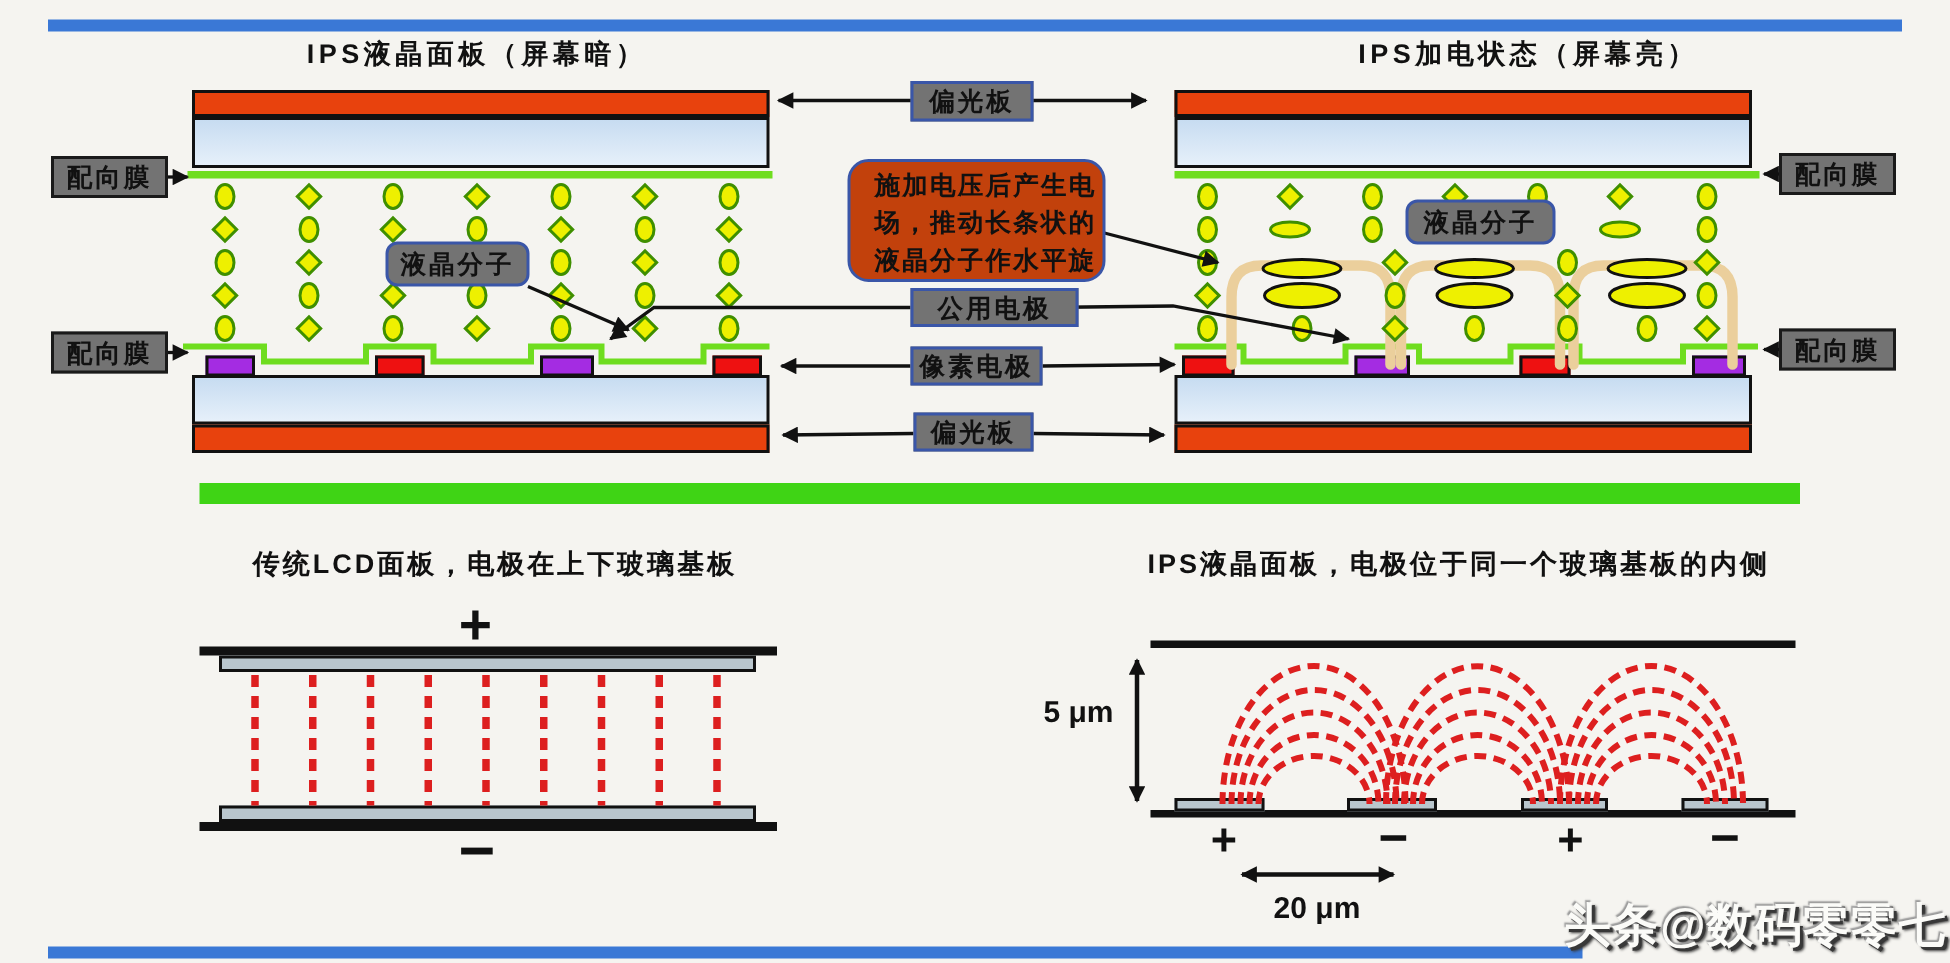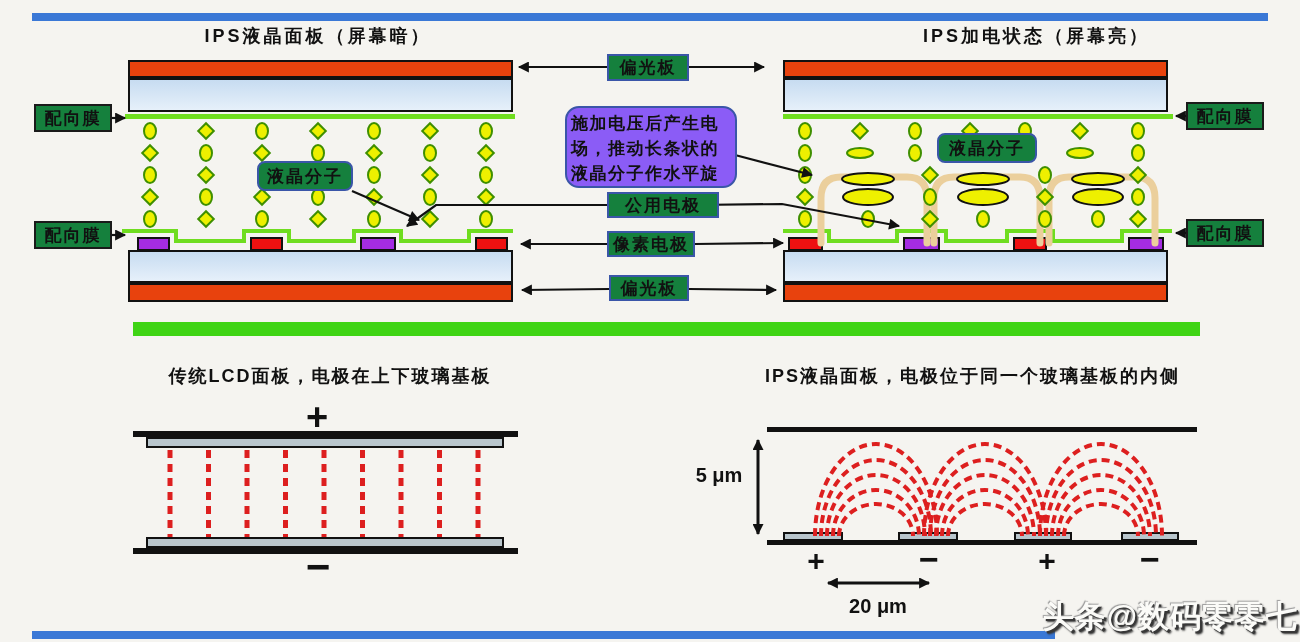--- a/index.html
+++ b/index.html
@@ -9,27 +9,27 @@
   .polar{background:var(--polarizer,#e8420d);}
   .glass{background:linear-gradient(180deg,#c7dcf1,#e6f0fa);}
   .film{position:absolute;background:var(--alignment-film,#6fdd1f);}
   .divider{position:absolute;background:var(--divider-green,#3fd415);}
   .bluebar{position:absolute;background:var(--frame-blue,#3a78d6);}
   .elec{position:absolute;border:2px solid #111;box-sizing:border-box;}
   .elec.red{background:var(--electrode-red,#ee1111);}
   .elec.purple{background:var(--electrode-purple,#a42ce2);}
   .ttl{position:absolute;font-weight:bold;font-size:18px;text-align:center;letter-spacing:3px;white-space:nowrap;}
   .ttl.b{letter-spacing:2px;}
-  .lbl{position:absolute;background:#15803d;border:2px solid var(--callout-border,#3a56a8);
+  .lbl{position:absolute;background:#737373;border:2px solid var(--callout-border,#3a56a8);
        display:flex;align-items:center;justify-content:center;font-weight:bold;font-size:17px;
        letter-spacing:2px;z-index:10;box-sizing:border-box;white-space:nowrap;}
   .round{border-radius:8px;}
   .film-lbl{border-color:#1a1a1a;border-radius:0;}
-  .note{position:absolute;background:#8b5cf6;border:2px solid var(--callout-border,#3a56a8);border-radius:14px;
-        z-index:10;box-sizing:border-box;padding:3px 4px;text-align:left;}
+  .note{position:absolute;background:#c2410c;border:2px solid var(--callout-border,#3a56a8);border-radius:14px;
+        z-index:10;box-sizing:border-box;padding:3px 4px;text-align:right;}
   .note div{font-weight:bold;font-size:17px;line-height:25px;letter-spacing:1.5px;white-space:nowrap;}
   .sign{position:absolute;font-weight:bold;text-align:center;z-index:6;line-height:1;}
   .plate-black{position:absolute;background:#111;}
   .plate-gray{position:absolute;background:#b9c6cd;border:2px solid #111;box-sizing:border-box;}
   .overlay{position:absolute;left:0;top:0;z-index:5;}
   .mol{fill:var(--molecule-yellow,#eef000);stroke:var(--molecule-outline,#3f8f00);stroke-width:2;}
   .mol2{fill:var(--molecule-yellow,#eef000);stroke:#111;stroke-width:2;}
   .dome{fill:none;stroke:var(--field-arc-tan,#ebcf9c);stroke-width:7;stroke-linecap:round;}
   .gfilm{fill:none;stroke:var(--alignment-film,#6fdd1f);stroke-width:4;}
   .aline{fill:none;stroke:#111;stroke-width:2.2;}
@@ -43,21 +43,21 @@
 </head>
 <body>
 
 <div class="stage">
 
   <div class="bluebar" style="left:32px;top:13px;width:1236px;height:8px;"></div>
   <div class="bluebar" style="left:32px;top:631px;width:1023px;height:8px;"></div>
   <div class="divider" style="left:133px;top:322px;width:1067px;height:14px;"></div>
 
   <div class="ttl" style="left:123px;top:24px;width:390px;">IPS液晶面板（屏幕暗）</div>
-  <div class="ttl" style="left:760px;top:24px;width:390px;text-align:right;">IPS加电状态（屏幕亮）</div>
+  <div class="ttl" style="left:824px;top:24px;width:390px;">IPS加电状态（屏幕亮）</div>
   <div class="ttl b" style="left:110px;top:364px;width:440px;">传统LCD面板，电极在上下玻璃基板</div>
   <div class="ttl b" style="left:735px;top:364px;width:475px;">IPS液晶面板，电极位于同一个玻璃基板的内侧</div>
 
   <div class="blk polar" style="left:128px;top:60px;width:385px;height:18px;"></div>
   <div class="blk glass" style="left:128px;top:78px;width:385px;height:34px;"></div>
   <div class="film" style="left:125px;top:114px;width:390px;height:5px;"></div>
   <div class="elec purple" style="left:137px;top:237px;width:33px;height:14px;"></div>
   <div class="elec red" style="left:250px;top:237px;width:33px;height:14px;"></div>
   <div class="elec purple" style="left:360px;top:237px;width:36px;height:14px;"></div>
   <div class="elec red" style="left:475px;top:237px;width:33px;height:14px;"></div>

